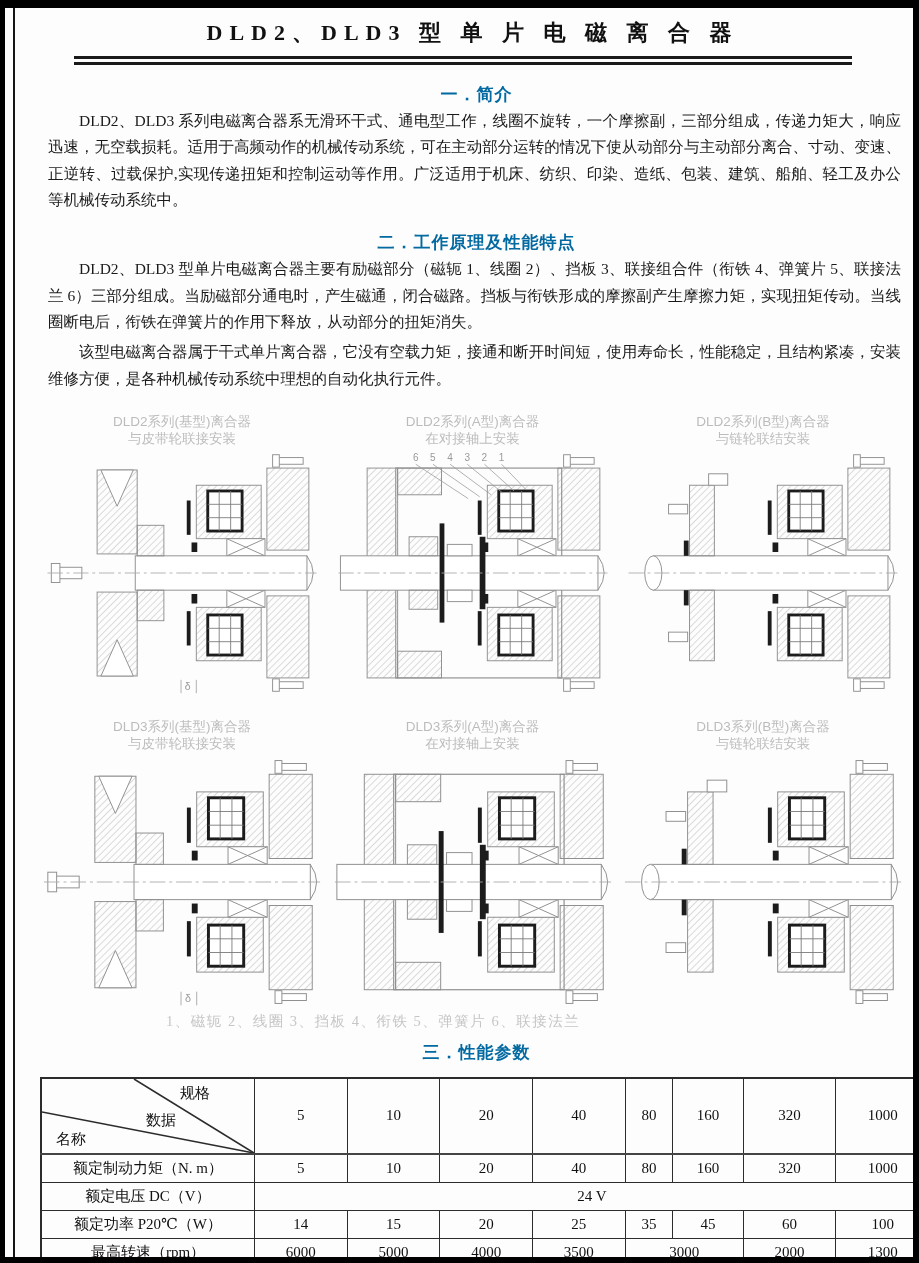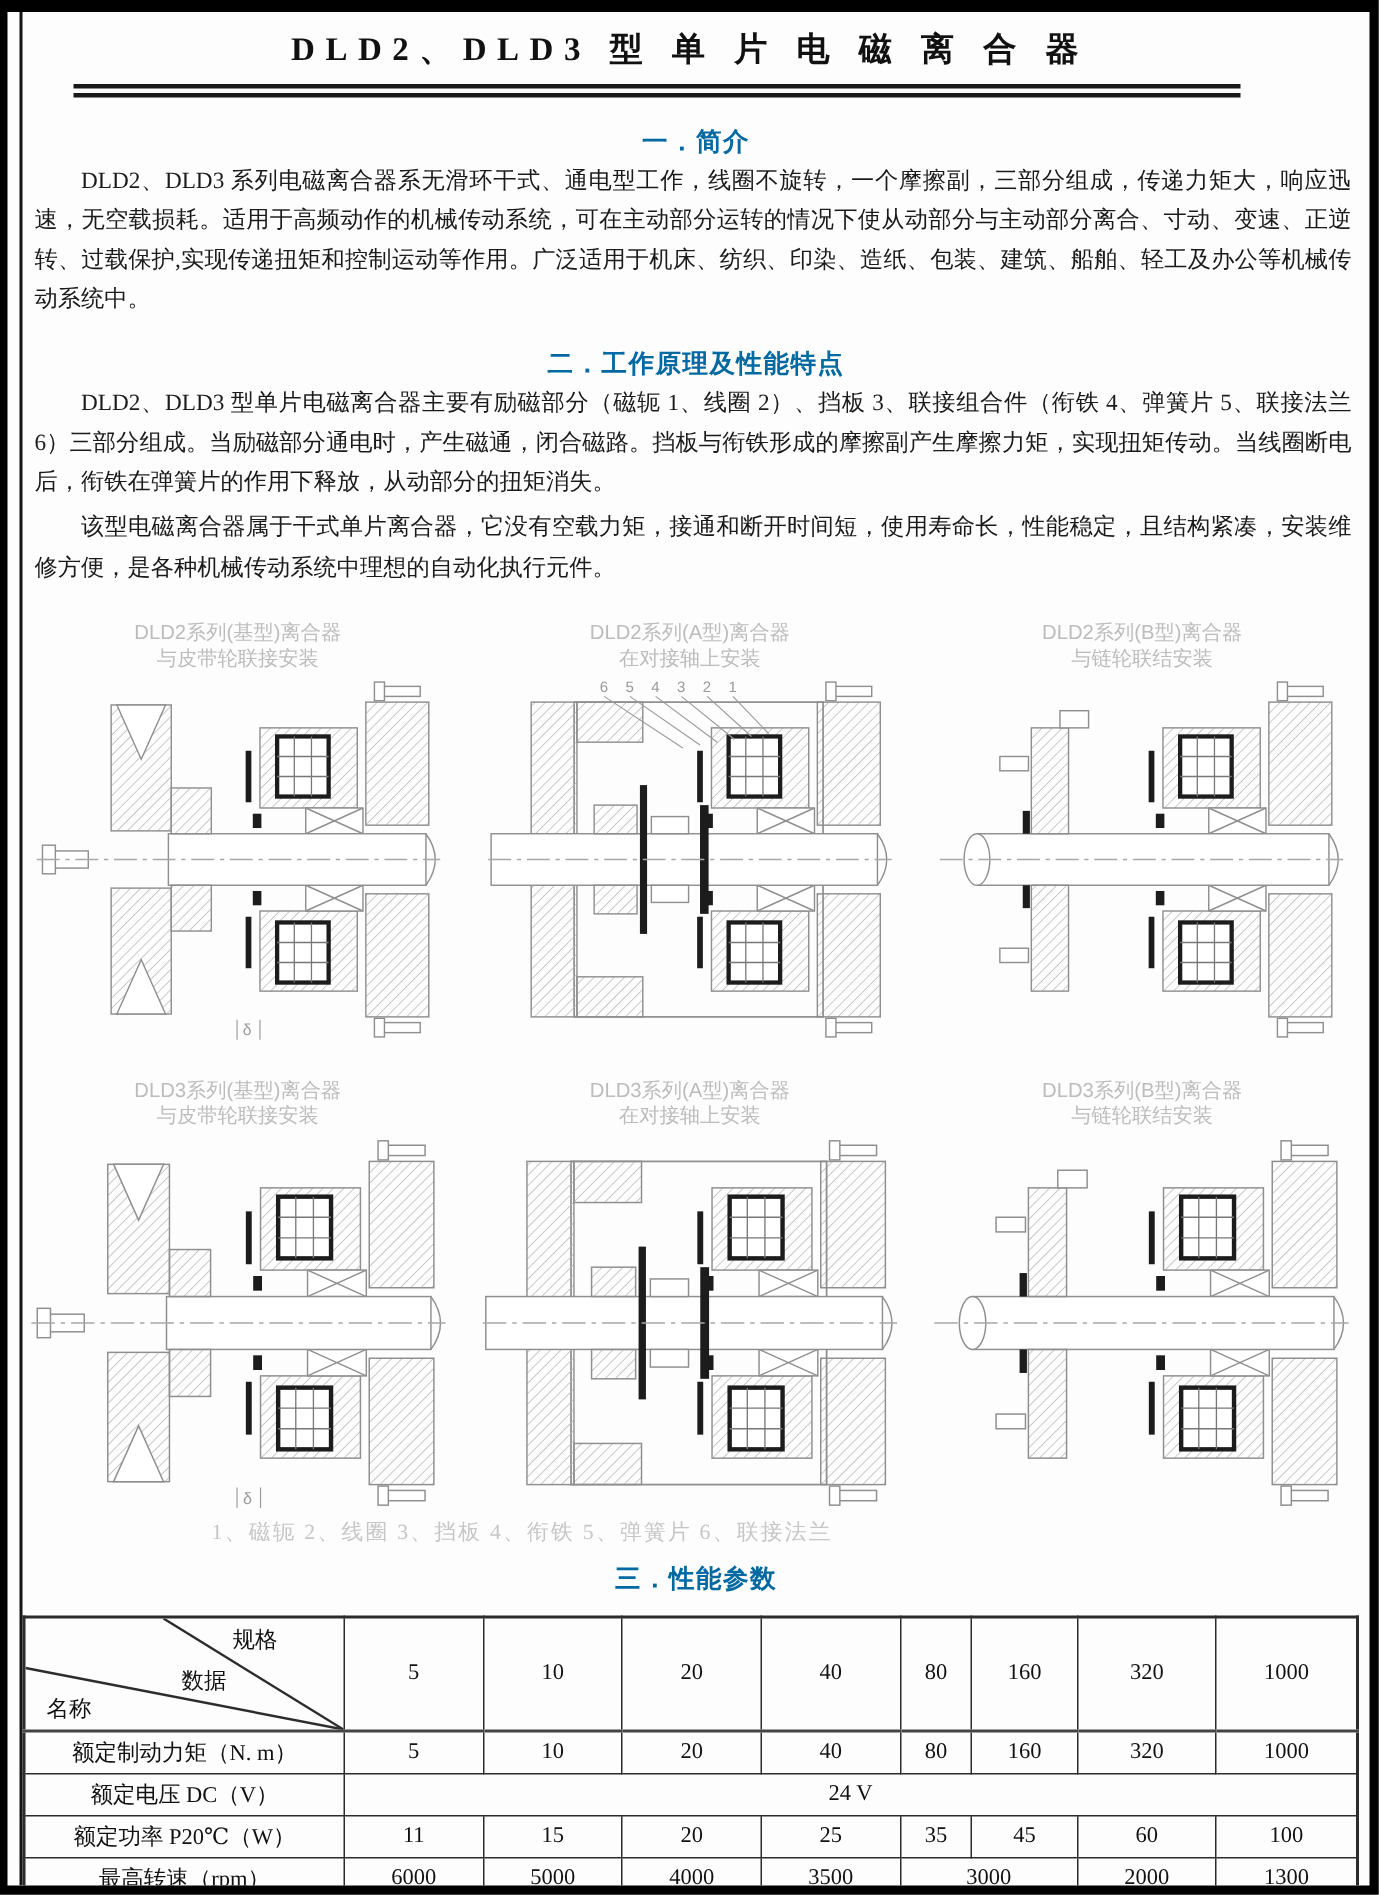--- a/index.html
+++ b/index.html
@@ -1,17 +1,17 @@
 <!DOCTYPE html>
 <html><head>
 <meta charset="utf-8">
 <style>
   html,body{margin:0;padding:0;background:#222;}
   .scan{position:relative;width:919px;height:1263px;background:#000;font-family:"Liberation Serif","DejaVu Serif",serif;}
-  .page{position:absolute;top:8px;left:5px;right:6px;bottom:6px;background:#fdfdfd;overflow:hidden;}
+  .page{position:absolute;top:8px;left:5px;right:6px;bottom:6px;background:#fdfdfd;overflow:hidden;padding-left:25px;}
   .vline{position:absolute;top:0;left:8px;width:2px;height:100%;background:#151515;}
   .content{position:relative;padding:0 8px 0 10px;color:#141414;}
   .doc-title{margin:10px 0 2px;text-align:center;font-size:22px;font-weight:bold;letter-spacing:7px;color:#111;}
   .rule2{height:3px;border-top:3px solid #1a1a1a;border-bottom:3px solid #1a1a1a;width:778px;margin:8px 0 0 34px;}
   .sec-h{margin:18px 0 2px 8px;font-size:17px;font-weight:bold;color:#0369a1;letter-spacing:1px;text-align:center;}
   .para{margin:2px 4px 4px 8px;font-size:15.5px;line-height:1.7;text-align:justify;text-indent:2em;color:#1a1a1a;}
   .figs{display:grid;grid-template-columns:1fr 1.1fr 1fr;margin-top:22px;}
   .fig-cell{text-align:center;}
   .fig-cap{font-family:"Liberation Sans","DejaVu Sans",sans-serif;color:#bcbcbc;font-size:13.5px;line-height:1.25;margin-bottom:1px;}
   .fig-draw svg{display:block;margin:0 auto;}
@@ -385,21 +385,21 @@
           <td>160</td>
           <td>320</td>
           <td>1000</td>
         </tr>
         <tr>
           <td class="lbl">额定电压 DC（V）</td>
           <td colspan="8">24 V</td>
         </tr>
         <tr>
           <td class="lbl">额定功率 P20℃（W）</td>
-          <td>11</td>
+          <td>14</td>
           <td>15</td>
           <td>20</td>
           <td>25</td>
           <td>35</td>
           <td>45</td>
           <td>60</td>
           <td>100</td>
         </tr>
         <tr>
           <td class="lbl">最高转速（rpm）</td>

